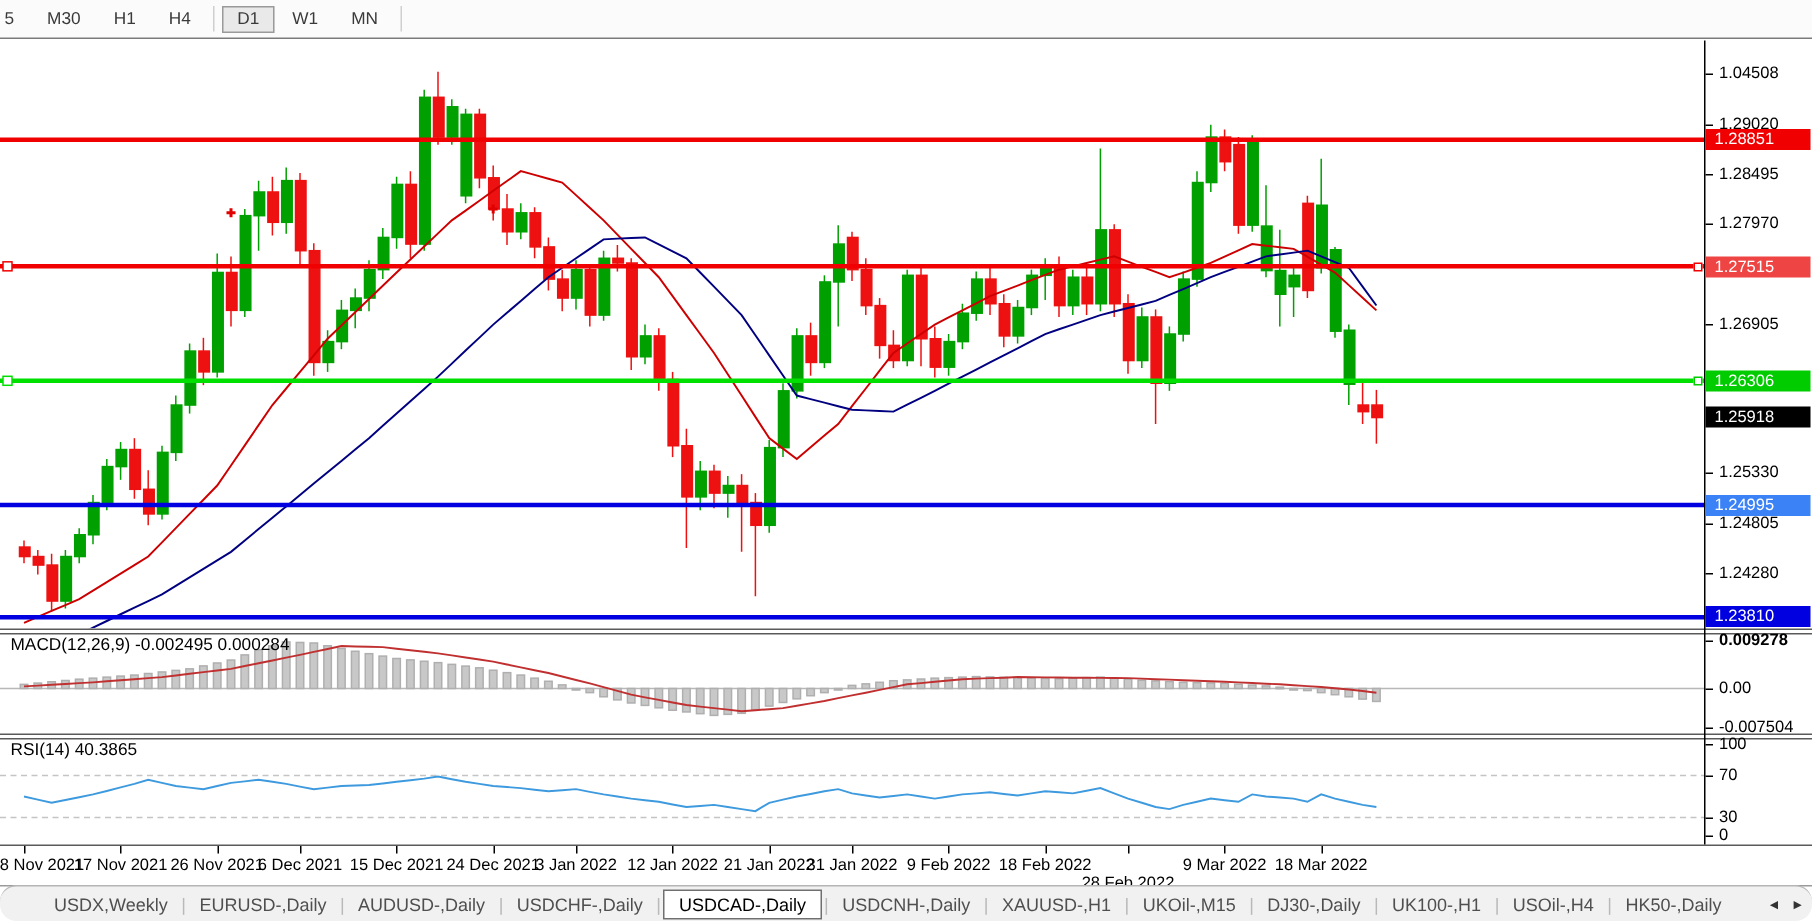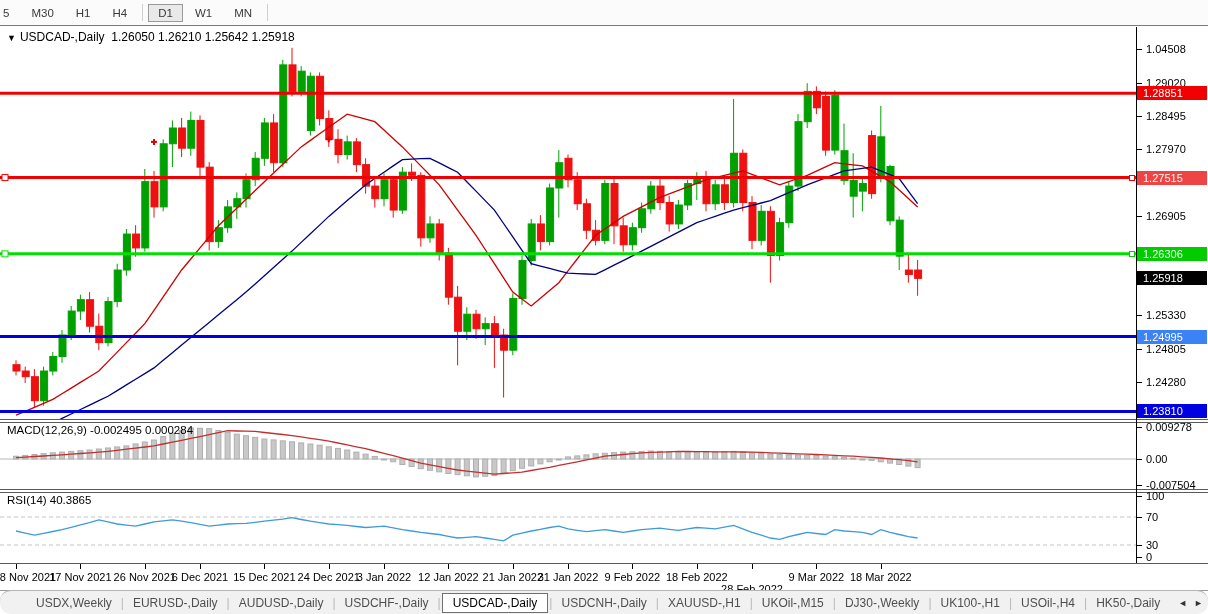--- a/index.html
+++ b/index.html
@@ -385,24 +385,20 @@
         <line x1="0" y1="26" x2="1137" y2="26" stroke="#C4C4C4" stroke-width="1" stroke-dasharray="4,3"></line>
         <line x1="0" y1="54" x2="1137" y2="54" stroke="#C4C4C4" stroke-width="1" stroke-dasharray="4,3"></line>
         <polyline points="16.0,40.0 25.2,42.1 34.4,44.2 43.6,42.3 52.8,40.5 62.0,38.6 71.2,36.3 80.4,33.9 89.6,31.6 98.8,28.8 108.0,30.9 117.2,33.0 126.4,34.1 135.6,35.1 144.8,33.0 154.0,30.9 163.2,29.9 172.4,28.8 181.6,30.2 190.8,31.6 200.0,33.4 209.2,35.1 218.4,34.1 227.6,33.0 236.8,32.7 246.0,32.3 255.2,31.3 264.4,30.2 273.6,29.2 282.8,28.1 292.0,26.7 301.2,28.5 310.4,30.2 319.6,31.6 328.8,33.0 338.0,33.7 347.2,34.4 356.4,35.5 365.6,36.5 374.8,35.8 384.0,35.1 393.2,36.9 402.4,38.6 411.6,40.0 420.8,41.4 430.0,42.5 439.2,43.5 448.4,45.3 457.6,47.0 466.8,46.3 476.0,45.6 485.2,47.0 494.4,48.4 503.6,49.8 512.8,44.2 522.0,42.1 531.2,40.0 540.4,38.3 549.6,36.5 558.8,35.1 568.0,37.9 577.2,39.3 586.4,40.7 595.6,39.7 604.8,38.6 614.0,40.0 623.2,41.4 632.4,40.0 641.6,38.6 650.8,37.9 660.0,37.2 669.2,38.3 678.4,39.3 687.6,37.9 696.8,36.5 706.0,37.2 715.2,37.9 724.4,36.2 733.6,34.4 742.8,37.9 752.0,41.4 761.2,44.2 770.4,47.0 779.6,48.4 788.8,45.6 798.0,43.5 807.2,41.4 816.4,42.5 825.6,43.5 834.8,38.6 844.0,40.0 853.2,40.7 862.4,41.4 871.6,43.5 880.8,38.6 890.0,41.4 899.2,43.5 908.4,45.6 917.6,47.0" fill="none" stroke="#3E9ADE" stroke-width="1.3"></polyline>
       </svg>
 
     <div class="divider" id="div1"></div>
     <div class="divider" id="div2"></div>
     <div class="divider" id="div3"></div>
     <div class="axis-line"></div>
 
-    <div class="chart-title">
-      <span class="tri">▼</span><span>USDCAD-,Daily</span>&nbsp;
-      <span>1.26050 1.26210 1.25642 1.25918</span>
-    </div>
 
     <div class="ind-label" id="macd-label">MACD(12,26,9) -0.002495 0.000284</div>
     <div class="ind-label" id="rsi-label">RSI(14) 40.3865</div>
 
     <div id="axis-col">
         <div class="ax-tick" style="top: 23.409px;"></div>
         <div class="ax-label" style="top: 17.409px;">1.04508</div>
         <div class="ax-tick" style="top: 56.5491px;"></div>
         <div class="ax-label" style="top: 50.5491px;">1.29020</div>
         <div class="ax-tick" style="top: 89.6892px;"></div>
@@ -411,21 +407,21 @@
         <div class="ax-label" style="top: 116.829px;">1.27970</div>
         <div class="ax-tick" style="top: 190.056px;"></div>
         <div class="ax-label" style="top: 184.056px;">1.26905</div>
         <div class="ax-tick" style="top: 289.477px;"></div>
         <div class="ax-label" style="top: 283.477px;">1.25330</div>
         <div class="ax-tick" style="top: 322.617px;"></div>
         <div class="ax-label" style="top: 316.617px;">1.24805</div>
         <div class="ax-tick" style="top: 355.757px;"></div>
         <div class="ax-label" style="top: 349.757px;">1.24280</div>
         <div class="ax-tick" style="top: 401.009px;"></div>
-        <div class="ax-label" style="top: 395.009px;">0.009278</div>
+        <div class="ax-label" style="top: 395.009px; font-weight: bold;">0.009278</div>
         <div class="ax-tick" style="top: 433px;"></div>
         <div class="ax-label" style="top: 427px;">0.00</div>
         <div class="ax-tick" style="top: 458.874px;"></div>
         <div class="ax-label" style="top: 452.874px;">-0.007504</div>
         <div class="ax-tick" style="top: 470px;"></div>
         <div class="ax-label" style="top: 464px;">100</div>
         <div class="ax-tick" style="top: 491px;"></div>
         <div class="ax-label" style="top: 485px;">70</div>
         <div class="ax-tick" style="top: 519px;"></div>
         <div class="ax-label" style="top: 513px;">30</div>
@@ -484,21 +480,21 @@
       <div class="tab">USDCHF-,Daily</div>
       <div class="tsep">|</div>
       <div class="tab active">USDCAD-,Daily</div>
       <div class="tsep">|</div>
       <div class="tab">USDCNH-,Daily</div>
       <div class="tsep">|</div>
       <div class="tab">XAUUSD-,H1</div>
       <div class="tsep">|</div>
       <div class="tab">UKOil-,M15</div>
       <div class="tsep">|</div>
-      <div class="tab">DJ30-,Weekly</div>
+      <div class="tab">DJ30-,Daily</div>
       <div class="tsep">|</div>
       <div class="tab">UK100-,H1</div>
       <div class="tsep">|</div>
       <div class="tab">USOil-,H4</div>
       <div class="tsep">|</div>
       <div class="tab">HK50-,Daily</div>
       <div class="tab-arrows">
         <div>◄</div>
         <div>►</div>
       </div>

